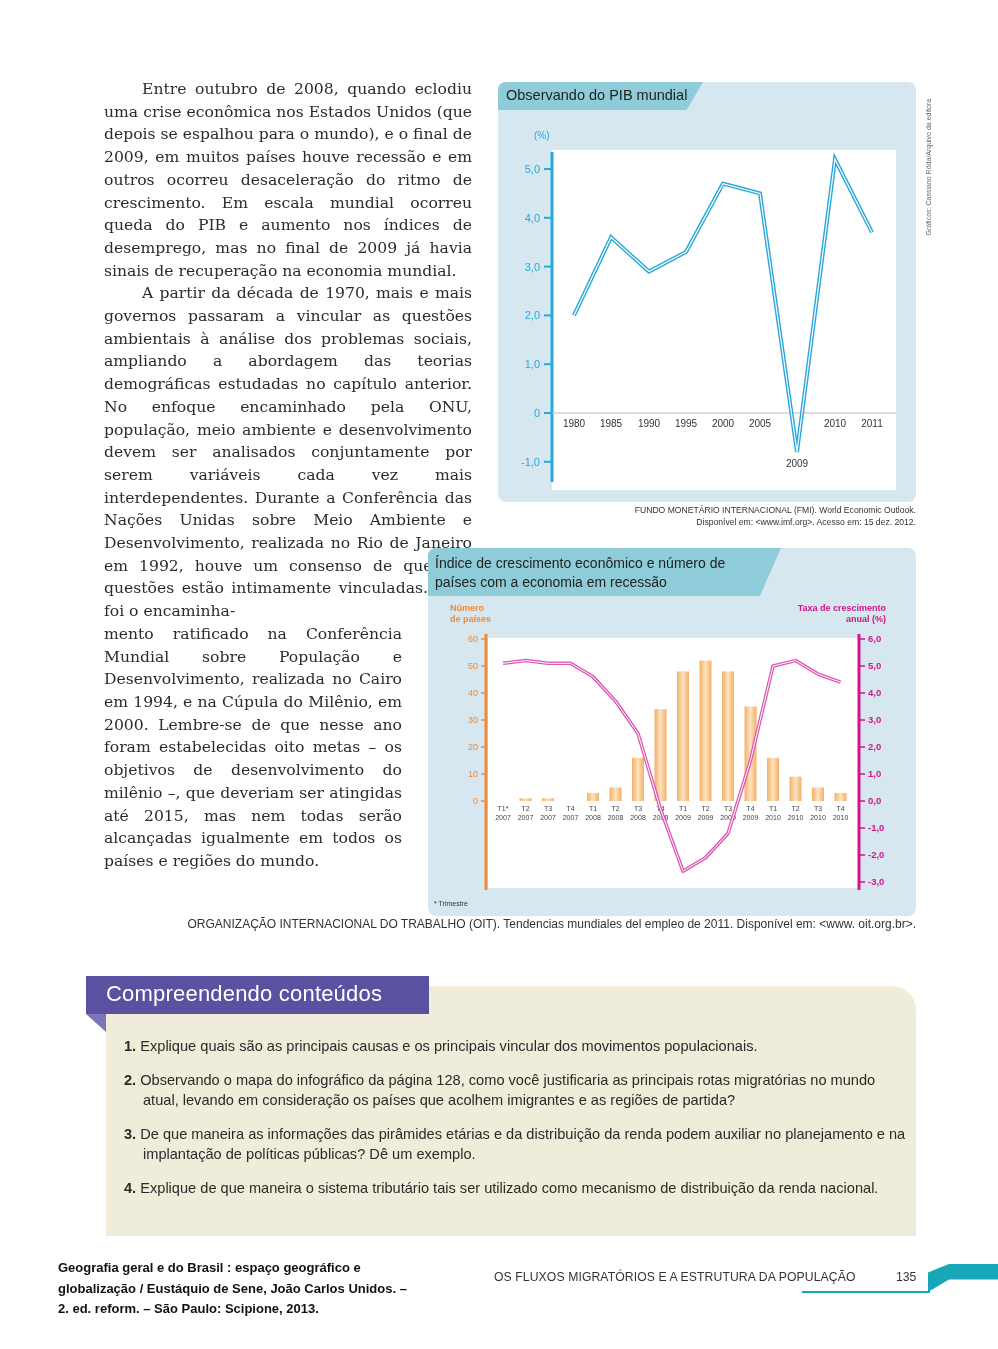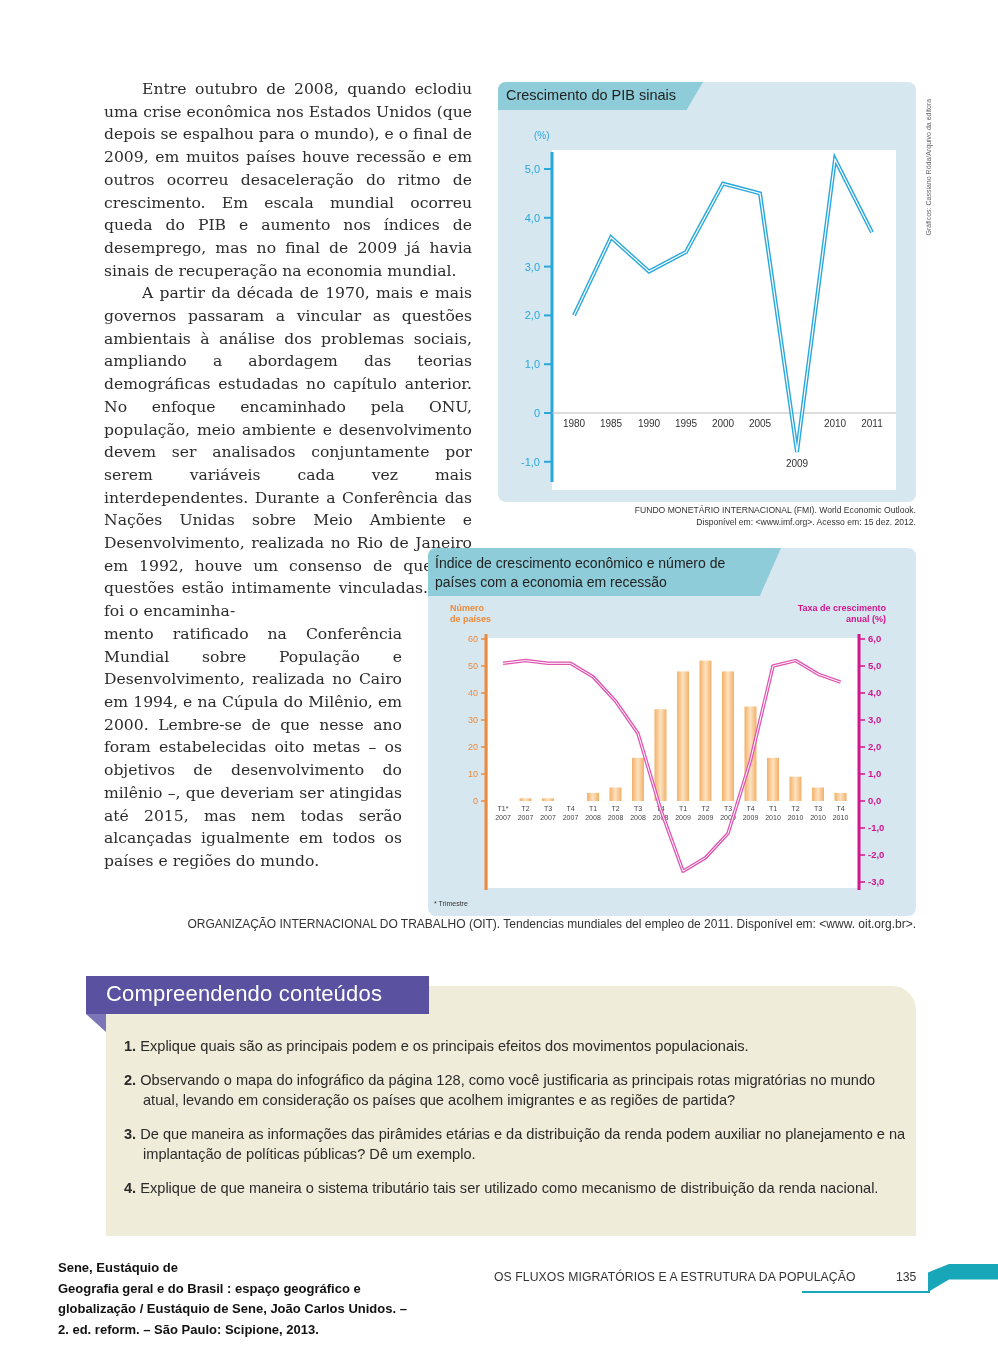--- a/index.html
+++ b/index.html
@@ -47,21 +47,21 @@
   <p class="p2">A partir da década de 1970, mais e mais governos passaram a vincular as questões ambientais à análise dos problemas sociais, ampliando a abordagem das teorias demográficas estudadas no capítulo anterior. No enfoque encaminhado pela ONU, população, meio ambiente e desenvolvimento devem ser analisados conjuntamente por serem variáveis cada vez mais interdependentes. Durante a Conferência das Nações Unidas sobre Meio Ambiente e Desenvolvimento, realizada no Rio de Janeiro em 1992, houve um consenso de que tais questões estão intimamente vinculadas. Esse foi o encaminha-</p>
   <p class="p2b" style="text-indent:0">mento ratificado na Conferência Mundial sobre População e Desenvolvimento, realizada no Cairo em 1994, e na Cúpula do Milênio, em 2000. Lembre-se de que nesse ano foram estabelecidas oito metas – os objetivos de desenvolvimento do milênio –, que deveriam ser atingidas até 2015, mas nem todas serão alcançadas igualmente em todos os países e regiões do mundo.</p>
 </div>
 
 <div class="credit">
     <span>Gráficos: Cassiano Röda/Arquivo da editora</span>
   </div>
 
 <div class="c1-box"></div>
 <div class="c1-title">
-    <span>Crescimento do PIB sinais</span>
+    <span>Observando do PIB mundial</span>
   </div>
 <svg id="chart1" style="position:absolute;left:498px;top:110px;" width="418" height="392">
     <rect x="54" y="40" width="344" height="340" fill="#ffffff"></rect>
     <line x1="54" y1="42" x2="54" y2="372" stroke="#29a8dc" stroke-width="3"></line>
     <line x1="46" y1="59" x2="54" y2="59" stroke="#29a8dc" stroke-width="2"></line>
     <text x="42" y="63" text-anchor="end" font-size="11" fill="#29a8dc" font-family="Liberation Sans, sans-serif">5,0</text>
     <line x1="46" y1="107.80000000000001" x2="54" y2="107.80000000000001" stroke="#29a8dc" stroke-width="2"></line>
     <text x="42" y="111.80000000000001" text-anchor="end" font-size="11" fill="#29a8dc" font-family="Liberation Sans, sans-serif">4,0</text>
     <line x1="46" y1="156.60000000000002" x2="54" y2="156.60000000000002" stroke="#29a8dc" stroke-width="2"></line>
     <text x="42" y="160.60000000000002" text-anchor="end" font-size="11" fill="#29a8dc" font-family="Liberation Sans, sans-serif">3,0</text>
@@ -198,28 +198,27 @@
 <div class="c2-source">
   <div>ORGANIZAÇÃO INTERNACIONAL DO TRABALHO (OIT). Tendencias mundiales del empleo de 2011. Disponível em: &lt;www. oit.org.br&gt;.</div>
 </div>
 
 <div class="ex-box"></div>
 <div class="ex-fold"></div>
 <div class="ex-title">
     <span>Compreendendo conteúdos</span>
   </div>
 <div class="ex-list">
-  <div class="ex-item"><b>1.</b> <span>Explique quais são as principais podem e os principais efeitos dos movimentos populacionais.</span></div>
+  <div class="ex-item"><b>1.</b> <span>Explique quais são as principais causas e os principais vincular dos movimentos populacionais.</span></div>
   <div class="ex-item"><b>2.</b> <span>Observando o mapa do infográfico da página 128, como você justificaria as principais rotas migratórias no mundo atual, levando em consideração os países que acolhem imigrantes e as regiões de partida?</span></div>
   <div class="ex-item"><b>3.</b> <span>De que maneira as informações das pirâmides etárias e da distribuição da renda podem auxiliar no planejamento e na implantação de políticas públicas? Dê um exemplo.</span></div>
   <div class="ex-item"><b>4.</b> <span>Explique de que maneira o sistema tributário tais ser utilizado como mecanismo de distribuição da renda nacional.</span></div>
 </div>
 
 <div class="ref">
-  <div>Sene, Eustáquio de</div>
   <div>Geografia geral e do Brasil : espaço geográfico e</div>
   <div>globalização / Eustáquio de Sene, João Carlos Unidos. –</div>
   <div>2. ed. reform. – São Paulo: Scipione, 2013.</div>
 </div>
 <div class="runhead">OS FLUXOS MIGRATÓRIOS E A ESTRUTURA DA POPULAÇÃO</div>
 <div class="pagenum">135</div>
 <div class="rule"></div>
 <div class="tab"></div>
 
 </body></html>

